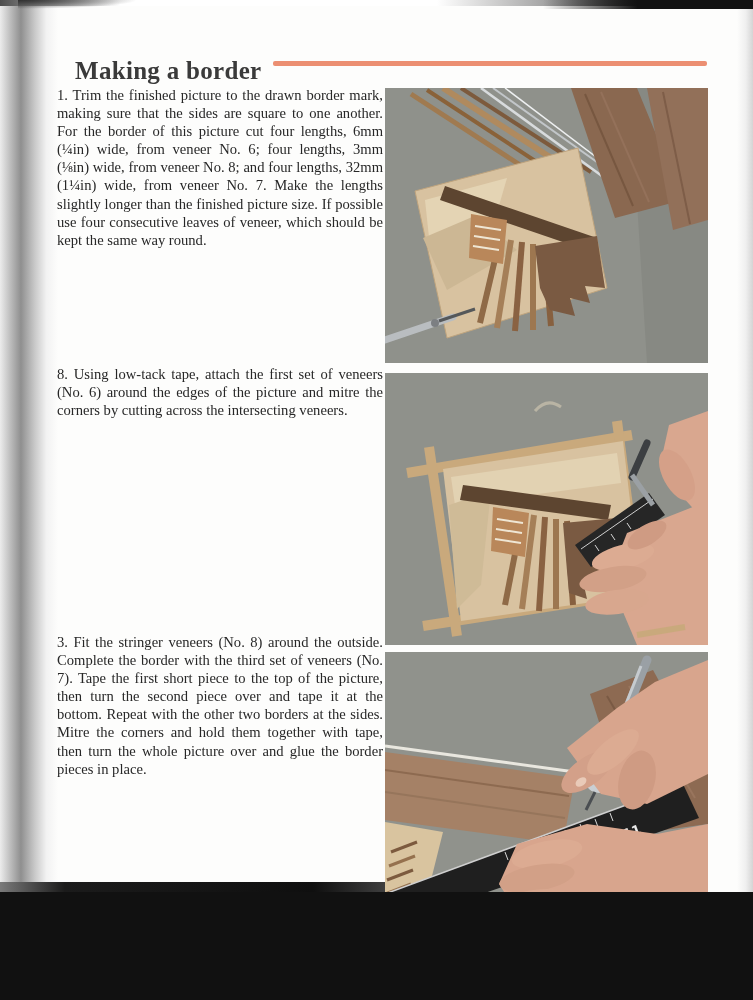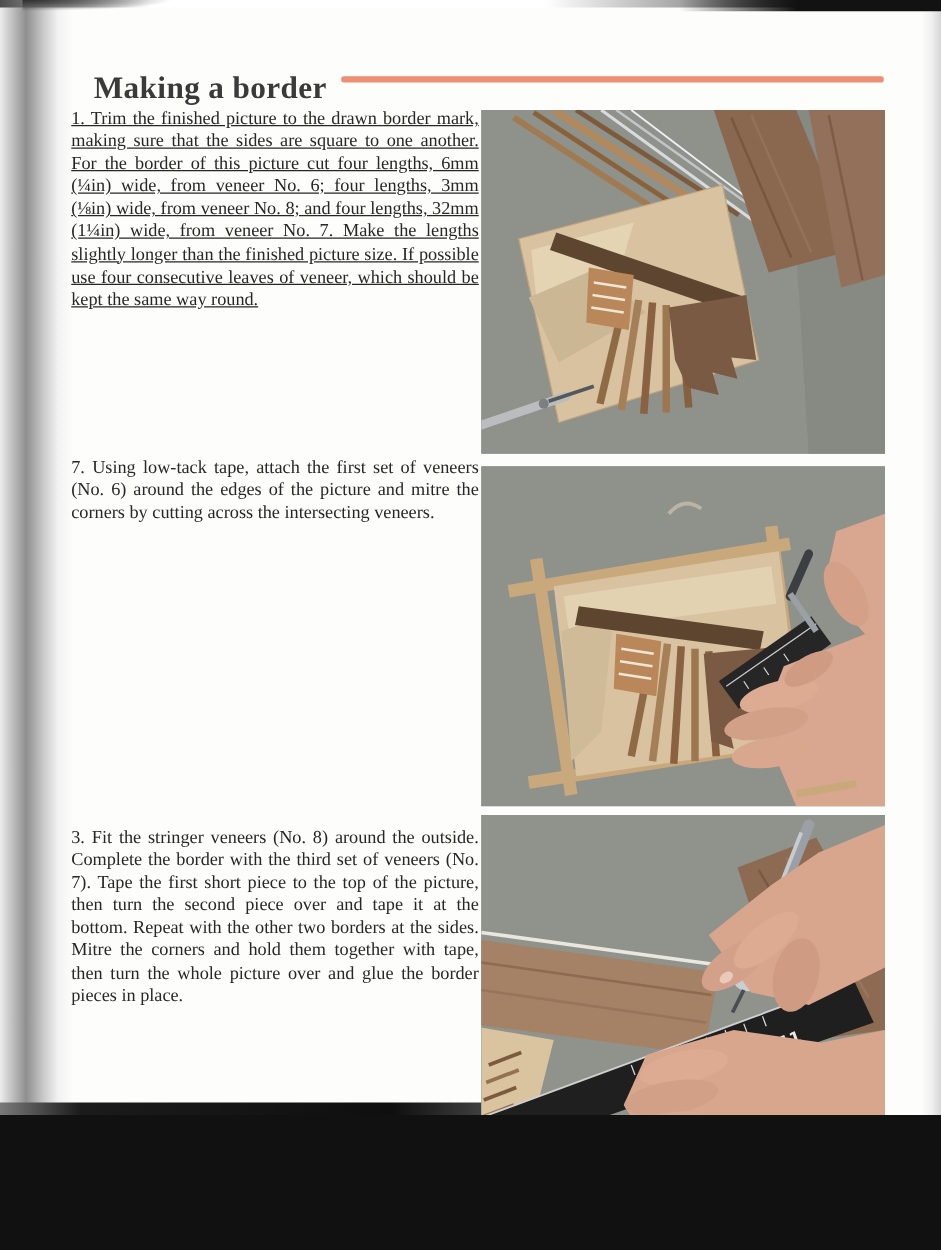--- a/index.html
+++ b/index.html
@@ -20,23 +20,23 @@
     background:linear-gradient(to right,rgba(18,18,18,0) 0%,#121212 45%);}
   .edge-bottom{position:absolute;bottom:0;left:0;height:10px;width:540px;
     background:linear-gradient(to right,#7a7a7a 0%,#1b1b1b 12%,#0f0f0f 58%,#4f4f4f 76%,rgba(255,255,255,0) 100%);}
   
   .page-title{position:absolute;left:75px;top:40px;font-size:25px;font-weight:bold;
     color:#3a3a3a;letter-spacing:.3px;}
   .title-rule{position:absolute;left:273px;top:61px;width:434px;height:5px;
     background:#ec8f72;border-radius:2px;}
   .body-par{position:absolute;left:57px;width:326px;font-size:14.6px;line-height:1.24;
     color:#272727;text-align:justify;margin:0;}
-  .par-1{top:86px;text-decoration:underline;}
+  .par-1{top:86px;}
   .par-2{top:365px;}
-  .par-3{top:661px;}
+  .par-3{top:633px;}
   .photo{position:absolute;left:385px;width:323px;display:block;background:#8f918b;}
   .photo-1{top:88px;height:275px;}
   .photo-2{top:373px;height:272px;}
   .photo-3{top:652px;height:276px;}
   .page-number{position:absolute;left:676px;top:944px;font-size:20px;color:#4c4c4c;}
   .ruler-num{font-family:"DejaVu Sans", sans-serif;font-size:13px;font-weight:bold;fill:#e9e9e9;}
 </style>
 </head>
 <body>
 
@@ -46,21 +46,21 @@
   <div class="edge-right"></div>
   <div class="edge-top"></div>
   <div class="edge-top-left-wedge"></div>
   <div class="edge-top-right"></div>
   <div class="edge-bottom"></div>
 
   <h1 class="page-title">Making a border</h1>
   <div class="title-rule"></div>
 
   <p class="body-par par-1">1. Trim the finished picture to the drawn border mark, making sure that the sides are square to one another. For the border of this picture cut four lengths, 6mm (¼in) wide, from veneer No. 6; four lengths, 3mm (⅛in) wide, from veneer No. 8; and four lengths, 32mm (1¼in) wide, from veneer No. 7. Make the lengths slightly longer than the finished picture size. If possible use four consecutive leaves of veneer, which should be kept the same way round.</p>
-  <p class="body-par par-2">7. Using low-tack tape, attach the first set of veneers (No. 6) around the edges of the picture and mitre the corners by cutting across the intersecting veneers.</p>
+  <p class="body-par par-2">8. Using low-tack tape, attach the first set of veneers (No. 6) around the edges of the picture and mitre the corners by cutting across the intersecting veneers.</p>
   <p class="body-par par-3">3. Fit the stringer veneers (No. 8) around the outside. Complete the border with the third set of veneers (No. 7). Tape the first short piece to the top of the picture, then turn the second piece over and tape it at the bottom. Repeat with the other two borders at the sides. Mitre the corners and hold them together with tape, then turn the whole picture over and glue the border pieces in place.</p>
 
   <svg class="photo photo-1" viewBox="0 0 323 275" role="img" aria-label="Marquetry picture laid on a grey board with cut veneer border strips, metal stringers, wide walnut veneer leaves and a craft knife">
     <rect x="0" y="0" width="323" height="275" fill="#8f918b"></rect>
     <polygon points="245,0 323,0 323,275 262,275" fill="#878983"></polygon>
 
     <g>
       <line x1="26" y1="6" x2="152" y2="88" stroke="#a07a50" stroke-width="5"></line>
       <line x1="42" y1="2" x2="170" y2="86" stroke="#8a6239" stroke-width="4"></line>
       <line x1="58" y1="0" x2="188" y2="84" stroke="#b08a5e" stroke-width="6"></line>

